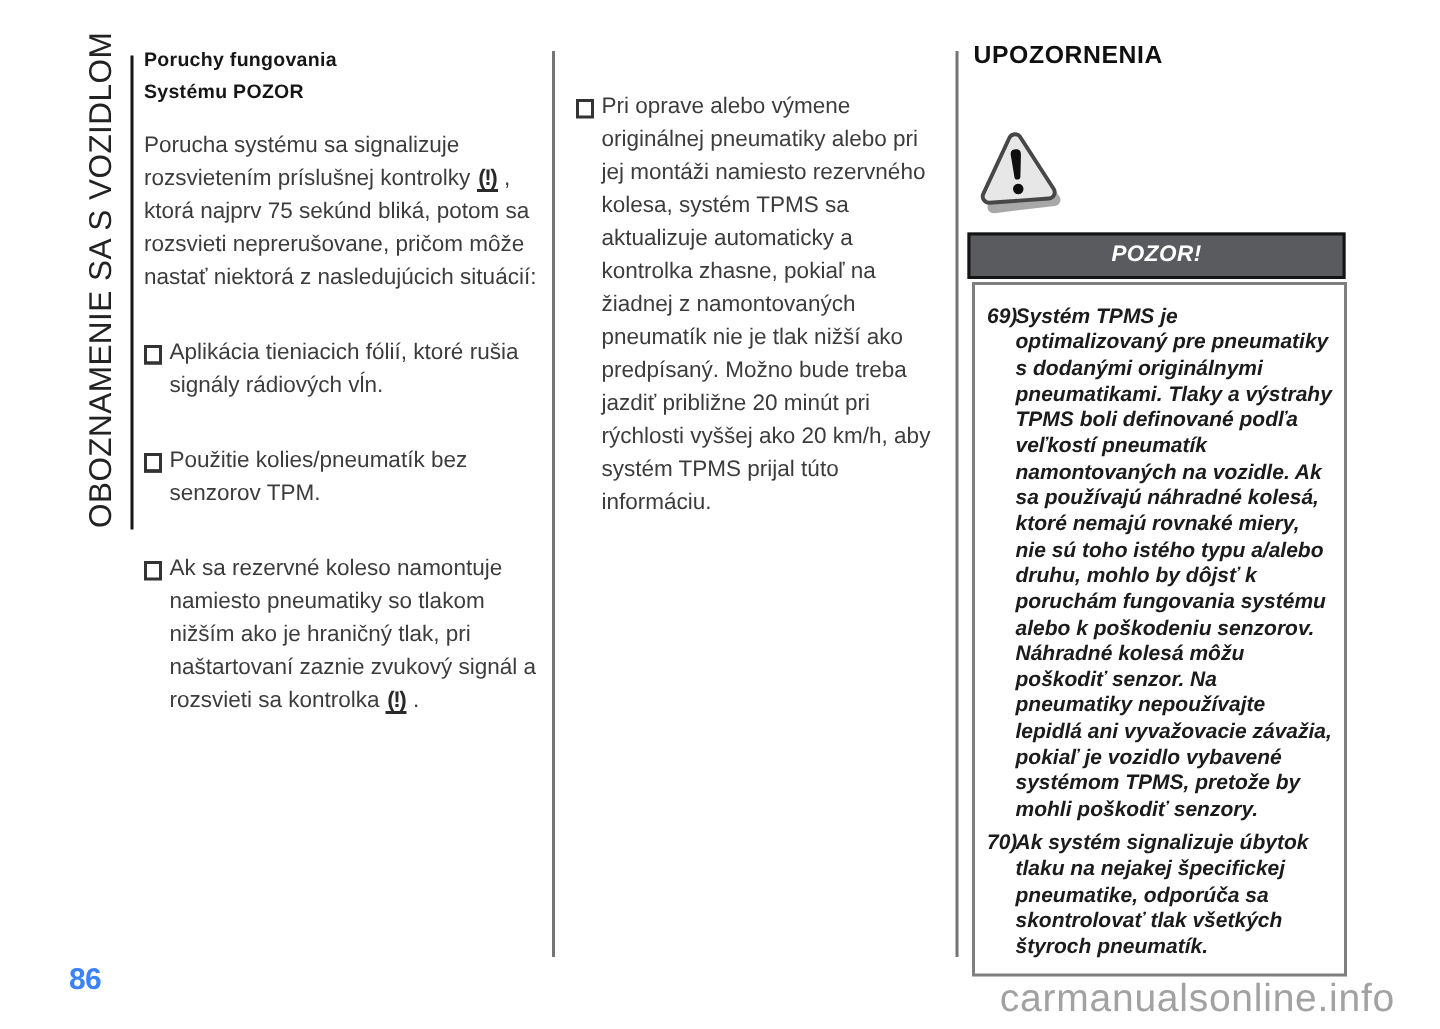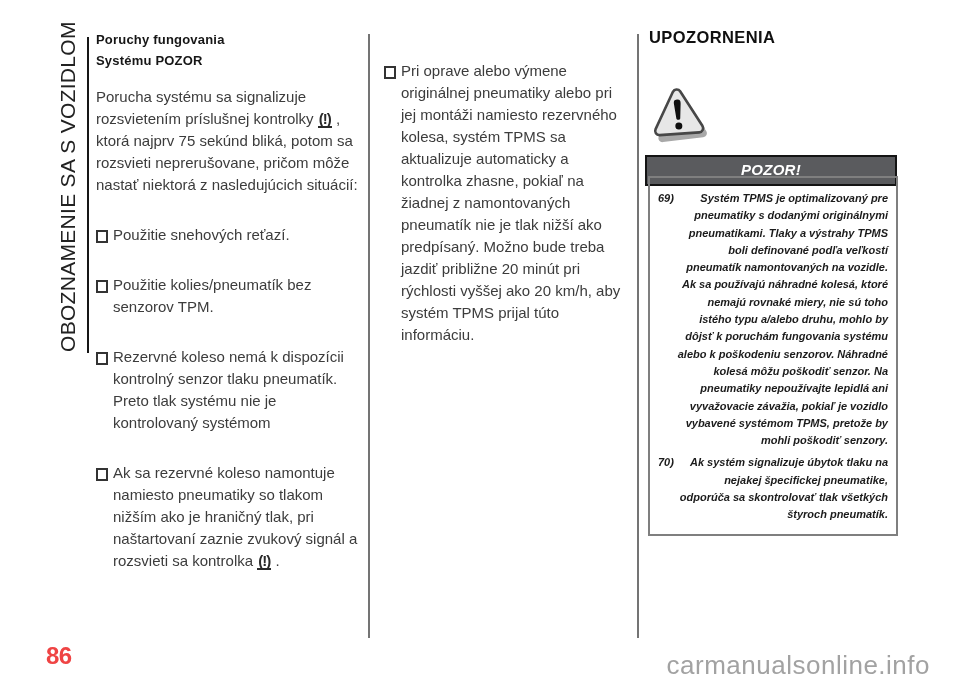--- a/index.html
+++ b/index.html
@@ -38,54 +38,54 @@
   
   .upoz-heading{font-size:16.5px;font-weight:700;color:#101010;margin:0;letter-spacing:.4px;line-height:18px;}
   .warn-icon-wrap{position:absolute;left:0;top:58px;width:58px;height:56px;}
   .pozor-banner{
     position:absolute;left:-4px;top:114px;width:248px;
     background:#5a5b5e;border:2px solid #141414;
     color:#ffffff;font-weight:700;font-style:italic;font-size:15px;
     text-align:center;padding:2px 0 3px 0;letter-spacing:.3px;margin-top:13px;
   }
   .warn-box{
-    position:absolute;left:-1px;top:148px;width:230px;
+    position:absolute;left:-1px;top:160px;width:230px;
     border:2px solid #7f7f7f;padding:12px 8px 10px 8px;
     font-weight:700;font-style:italic;color:#1b1b1b;
-    font-size:11px;line-height:17.3px;text-align:right;
+    font-size:14px;line-height:17.3px;
   }
   .warn-item{position:relative;padding-left:19px;margin-bottom:5px;}
   .warn-item:last-child{margin-bottom:0;}
   .warn-num{position:absolute;left:0;top:0;}
   
-  .page-num{position:absolute;left:46px;top:642px;font-size:24px;font-weight:700;color:#ef4444;letter-spacing:-.5px;text-align:right;}
+  .page-num{position:absolute;left:46px;top:642px;font-size:20px;font-weight:700;color:#3b82f6;letter-spacing:-.5px;text-align:right;}
   .watermark{position:absolute;right:30px;top:650px;font-size:26px;color:#a2a2a2;letter-spacing:.5px;}
 </style>
 </head>
 <body>
 
 <div class="sidebar-label">OBOZNAMENIE SA S VOZIDLOM</div>
 <div class="sidebar-rule"></div>
 
 <div class="divider d1"></div>
 <div class="divider d2"></div>
 
 <div class="col col1">
   <h1 class="heading">
     <span style="display:block">Poruchy fungovania</span>
     <span style="display:block">Systému POZOR</span>
   </h1>
   <p class="intro"><span>Porucha systému sa signalizuje rozsvietením príslušnej kontrolky</span>
     <span class="tpms">(!)</span><span> , ktorá najprv 75 sekúnd bliká, potom sa rozsvieti neprerušovane, pričom môže nastať niektorá z nasledujúcich situácií:</span></p>
   <ul class="bullets">
     <li class="bullet"><span class="sq"></span></li>
+    <li class="bullet"><span class="sq"></span><span>Aplikácia tieniacich fólií, ktoré rušia signály rádiových vĺn.</span></li>
     <li class="bullet"><span class="sq"></span></li>
-    <li class="bullet"><span class="sq"></span><span>Použitie snehových reťazí.</span></li>
+    <li class="bullet"><span class="sq"></span></li>
     <li class="bullet"><span class="sq"></span><span>Použitie kolies/pneumatík bez senzorov TPM.</span></li>
-    <li class="bullet"><span class="sq"></span><span>Rezervné koleso nemá k dispozícii kontrolný senzor tlaku pneumatík. Preto tlak systému nie je kontrolovaný systémom</span></li>
     <li class="bullet"><span class="sq"></span><span>Ak sa rezervné koleso namontuje namiesto pneumatiky so tlakom nižším ako je hraničný tlak, pri naštartovaní zaznie zvukový signál a rozsvieti sa kontrolka</span>
       <span class="tpms">(!)</span><span> .</span></li>
   </ul>
 </div>
 
 <div class="col col2">
   <ul class="bullets">
     <li class="bullet"><span class="sq"></span><span>Pri oprave alebo výmene originálnej pneumatiky alebo pri jej montáži namiesto rezervného kolesa, systém TPMS sa aktualizuje automaticky a kontrolka zhasne, pokiaľ na žiadnej z namontovaných pneumatík nie je tlak nižší ako predpísaný. Možno bude treba jazdiť približne 20 minút pri rýchlosti vyššej ako 20 km/h, aby systém TPMS prijal túto informáciu.</span></li>
   </ul>
 </div>

